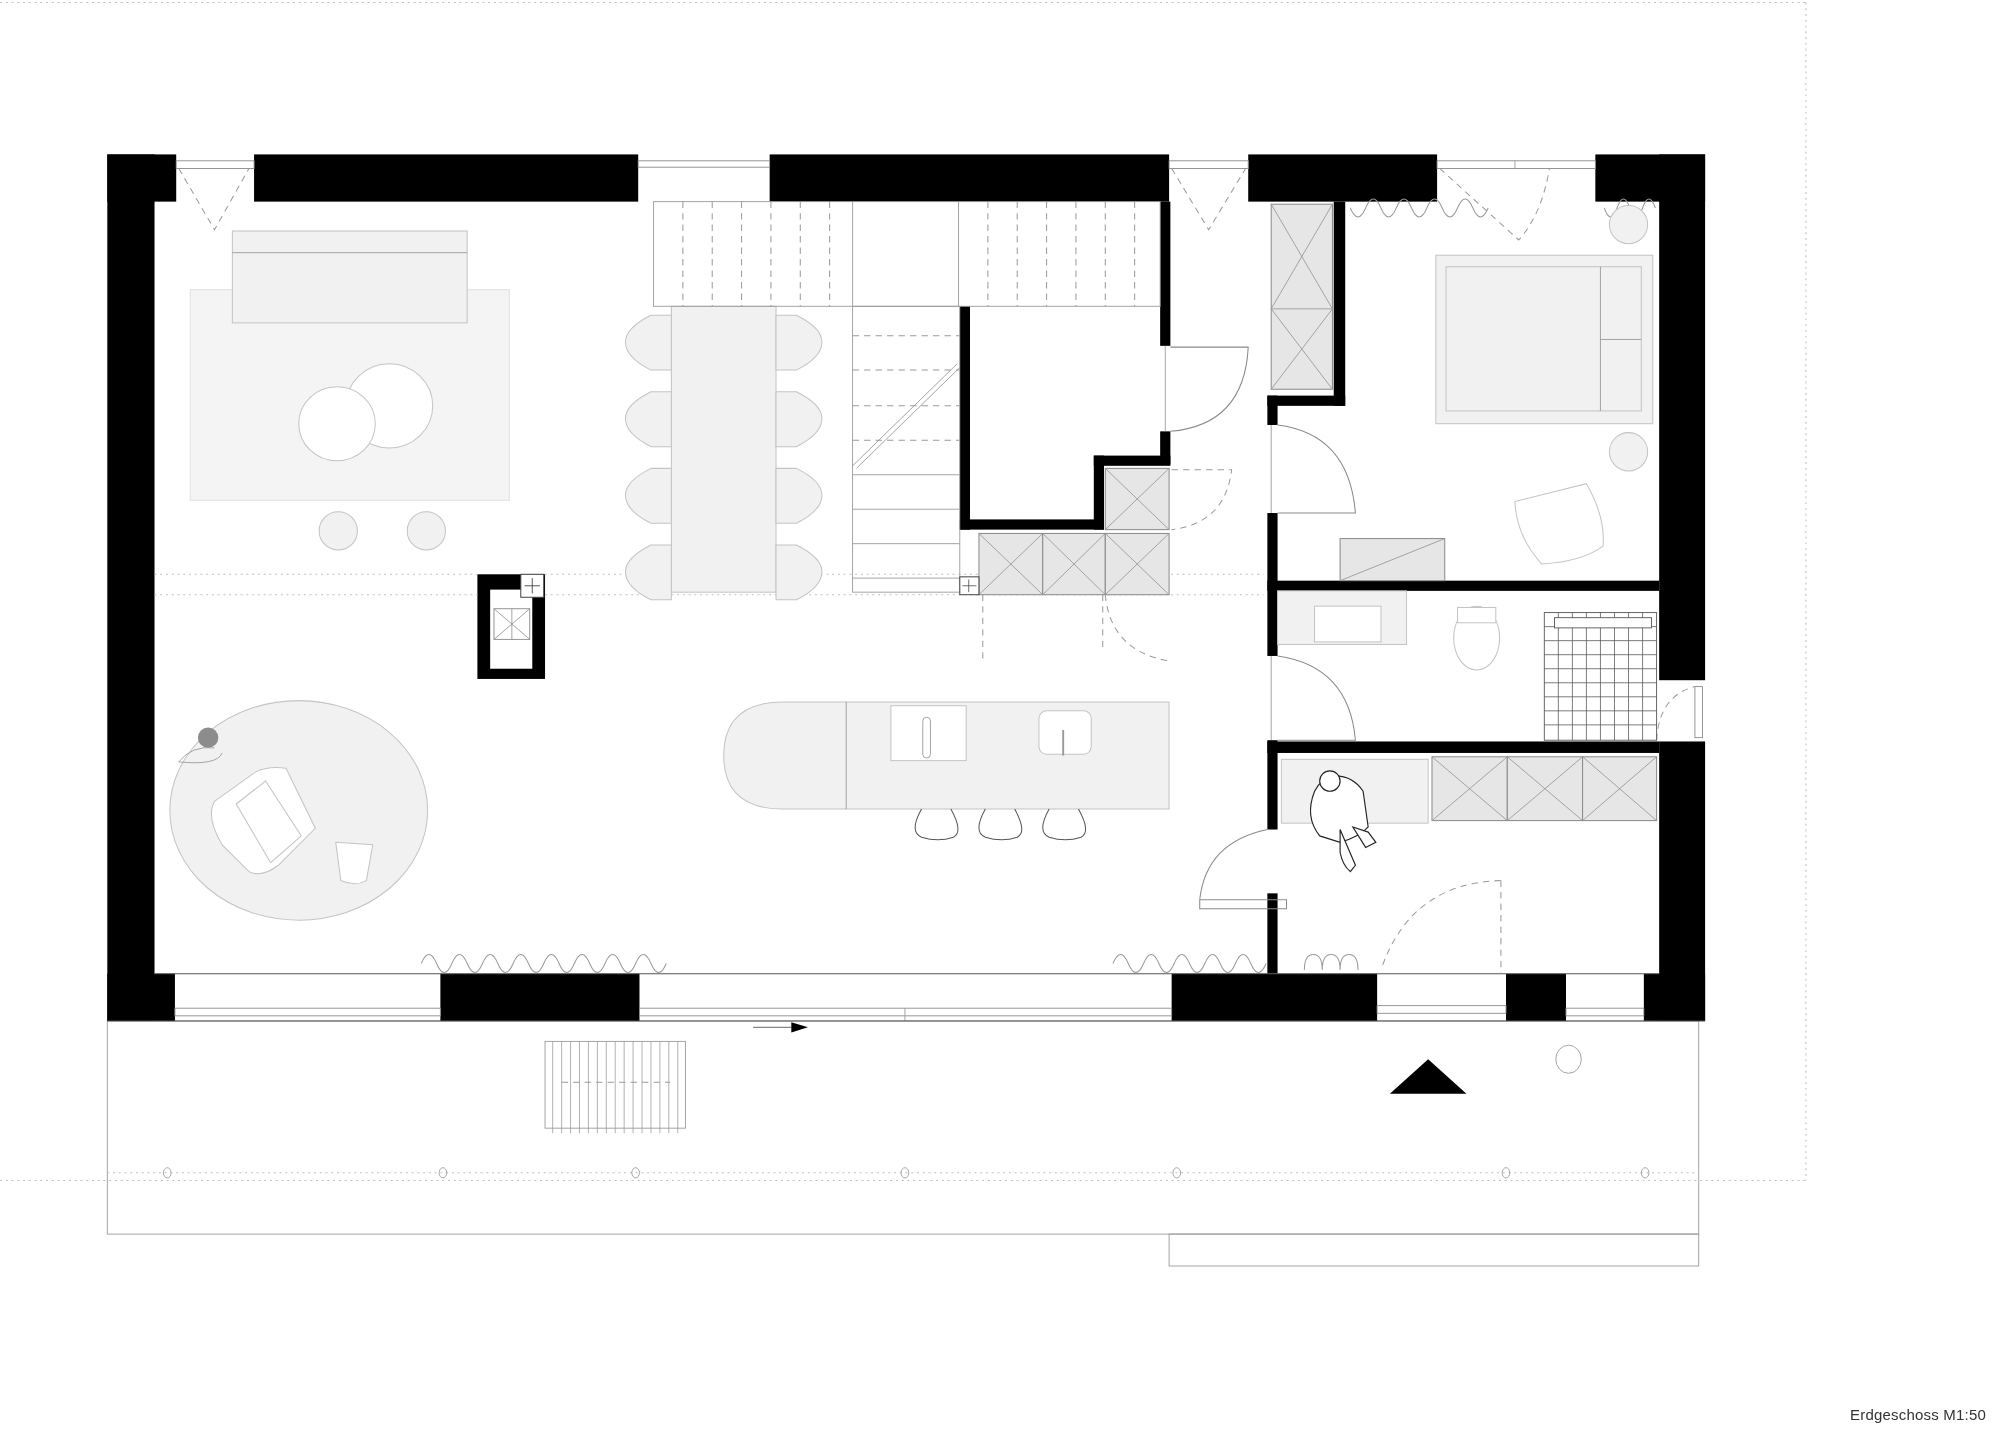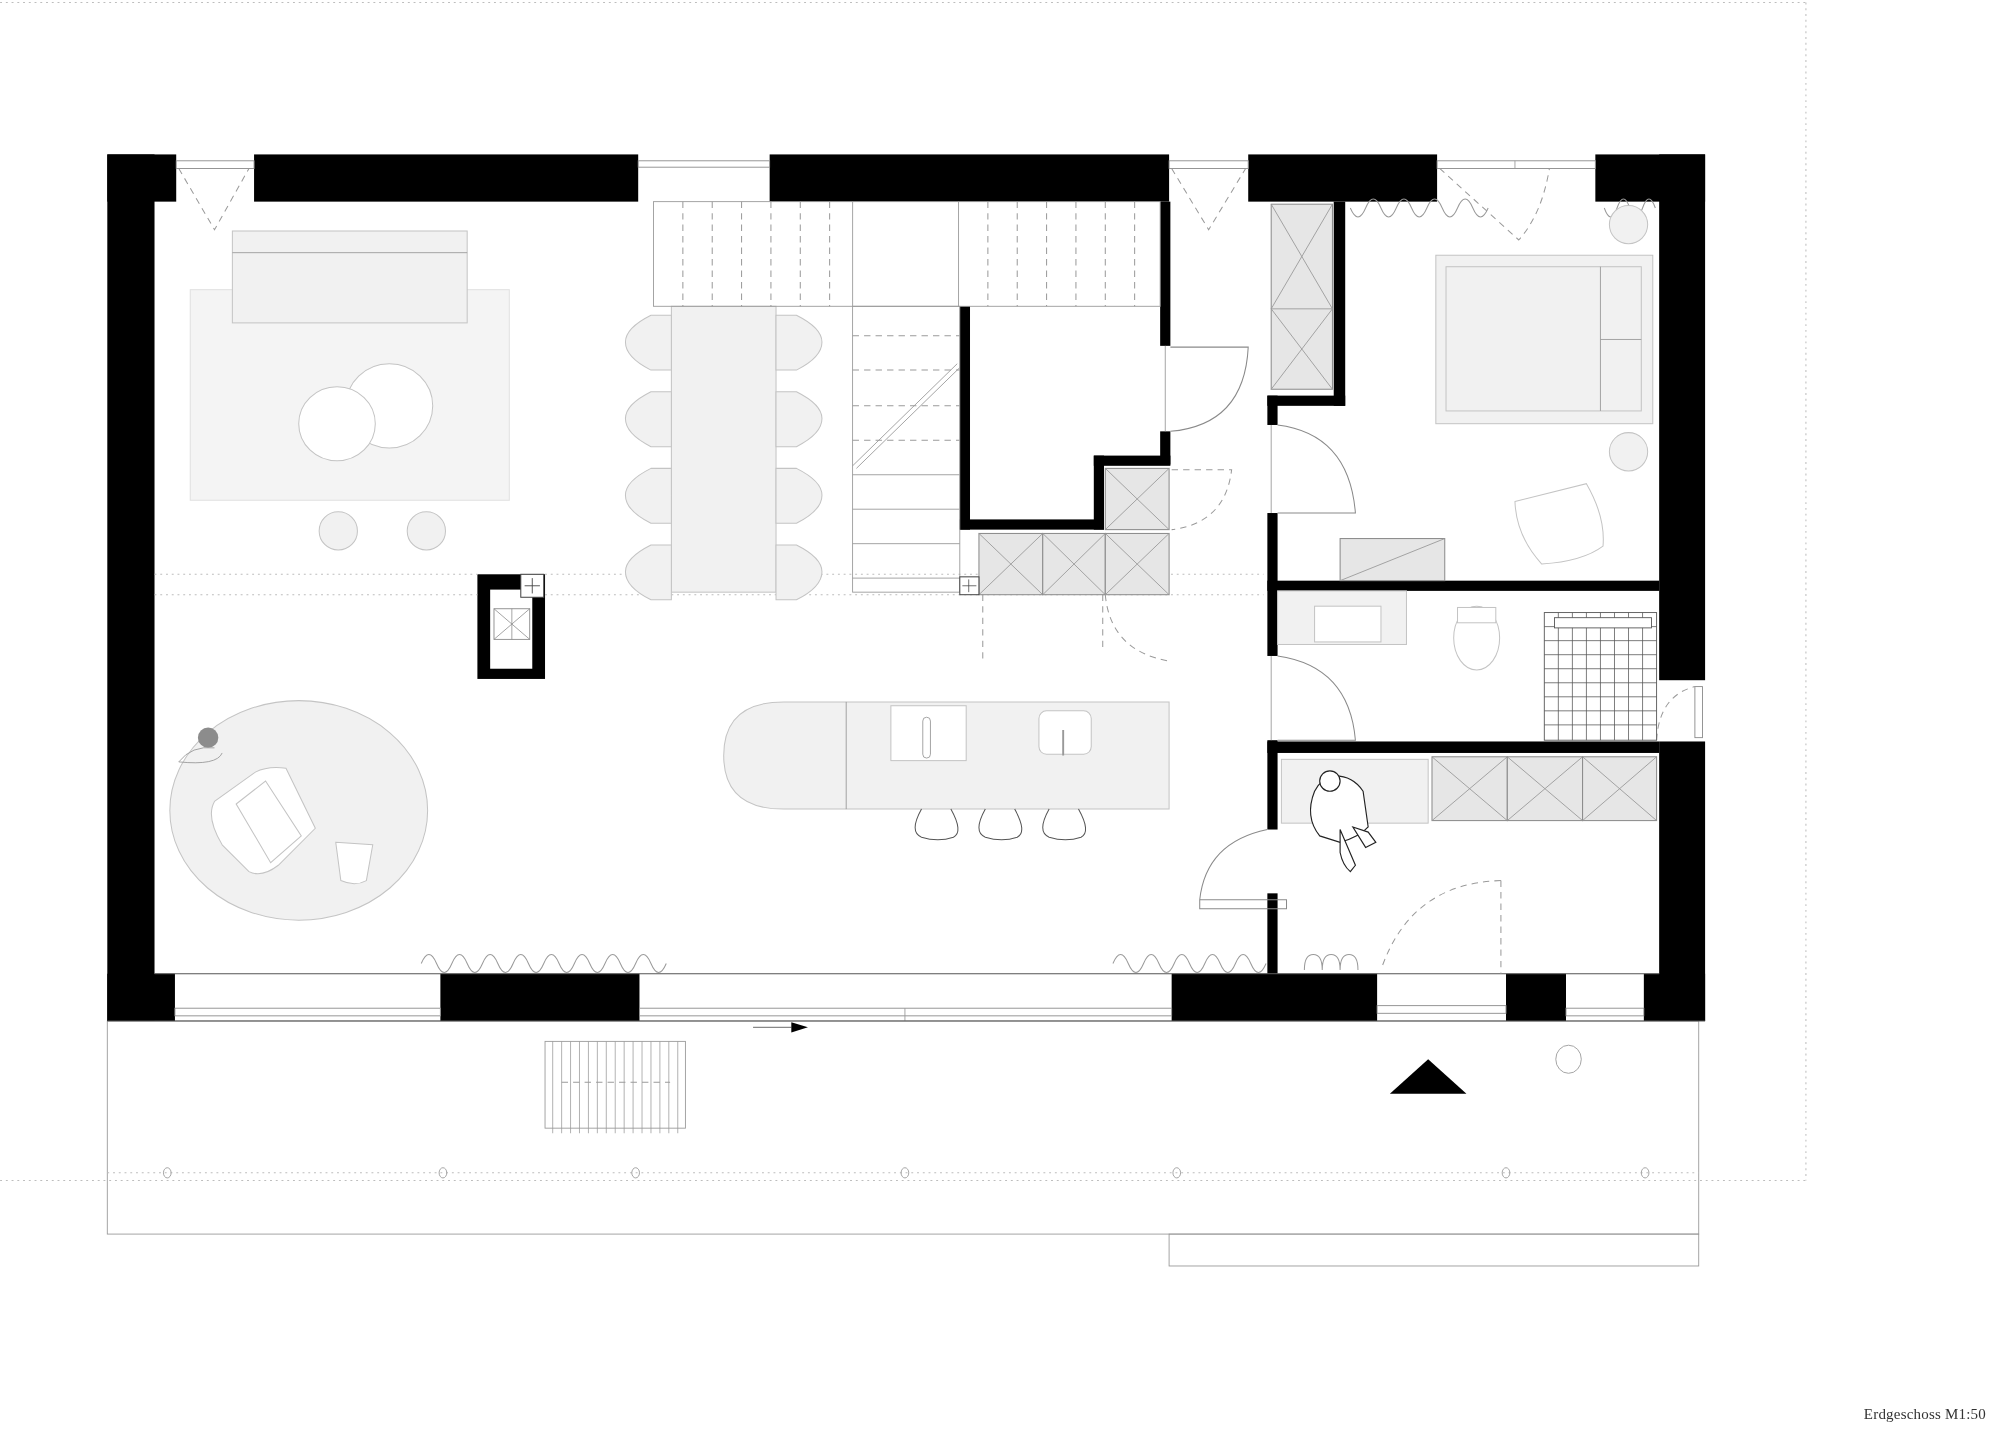--- a/index.html
+++ b/index.html
@@ -1,20 +1,20 @@
 <!DOCTYPE html>
 <html><head>
 <meta charset="utf-8">
 <style>
   html, body { margin: 0; padding: 0; background: #ffffff; }
   body { width: 2000px; height: 1437px; position: relative; overflow: hidden; }
   #plan { position: absolute; left: 0; top: 0; width: 2000px; height: 1437px; }
   .caption {
     position: absolute; right: 14px; bottom: 14px;
-    font-family: Liberation Serif, serif; font-size: 15px; color: #333;
+    font-family: Liberation Sans, sans-serif; font-size: 15px; color: #333;
     letter-spacing: 0.2px;
   }
   .wall { fill: #000; }
   .thin { fill: none; stroke: #9a9a9a; stroke-width: 0.7; }
   .thin-dk { fill: none; stroke: #555; stroke-width: 0.8; }
   .furn { fill: #f1f1f1; stroke: #c4c4c4; stroke-width: 0.8; }
   .furn-w { fill: #ffffff; stroke: #c4c4c4; stroke-width: 0.8; }
   .rug { fill: #f4f4f4; stroke: #e0e0e0; stroke-width: 0.8; }
   .cab { fill: #e6e6e6; stroke: #8a8a8a; stroke-width: 0.8; }
   .dash { fill: none; stroke: #9a9a9a; stroke-width: 0.8; stroke-dasharray: 5 4; }

